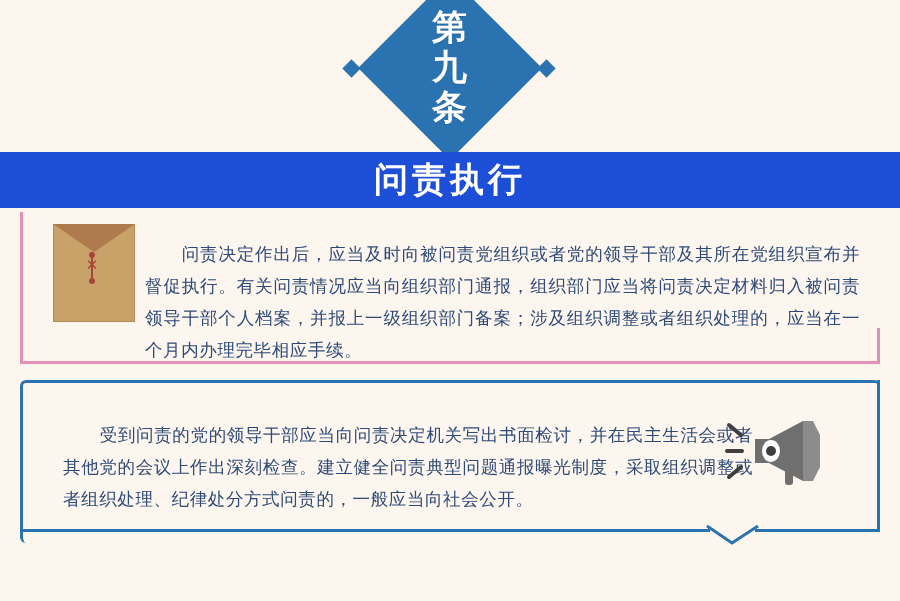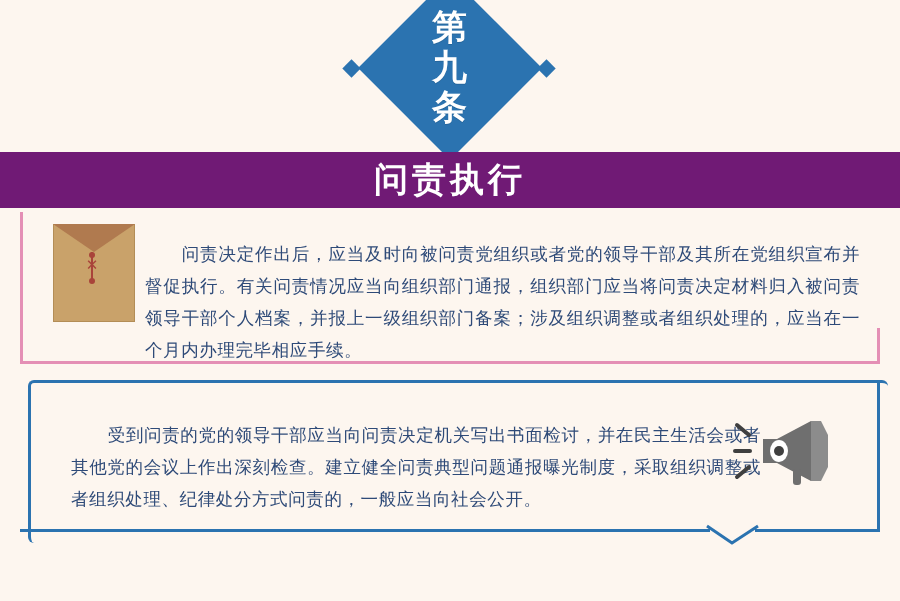--- a/index.html
+++ b/index.html
@@ -59,21 +59,21 @@
   .dot-left { left: 345px; }
   .dot-right { left: 540px; }
 
   
   .title-bar {
     position: absolute;
     top: 152px;
     left: 0;
     width: 900px;
     height: 56px;
-    background: #701a75;
+    background: #1d4ed8;
     display: flex;
     align-items: center;
     justify-content: center;
   }
   .title-bar .title {
     color: #ffffff;
     font-size: 34px;
     letter-spacing: 4px;
     font-weight: bold;
     font-family: "Liberation Serif", "DejaVu Serif", serif;
@@ -169,21 +169,21 @@
     text-align: justify;
     text-indent: 2.1em;
     letter-spacing: 0.6px;
     font-family: "Liberation Serif", "DejaVu Serif", serif;
   }
 
   
   .section2 {
     position: absolute;
     top: 380px;
-    left: 28px;
+    left: 20px;
     width: 860px;
     height: 163px;
     box-sizing: border-box;
     border-left: 3px solid #2b73b0;
     border-top: 3px solid #2b73b0;
     border-radius: 6px;
   }
   .section2-rt {
     position: absolute;
     top: 380px;

